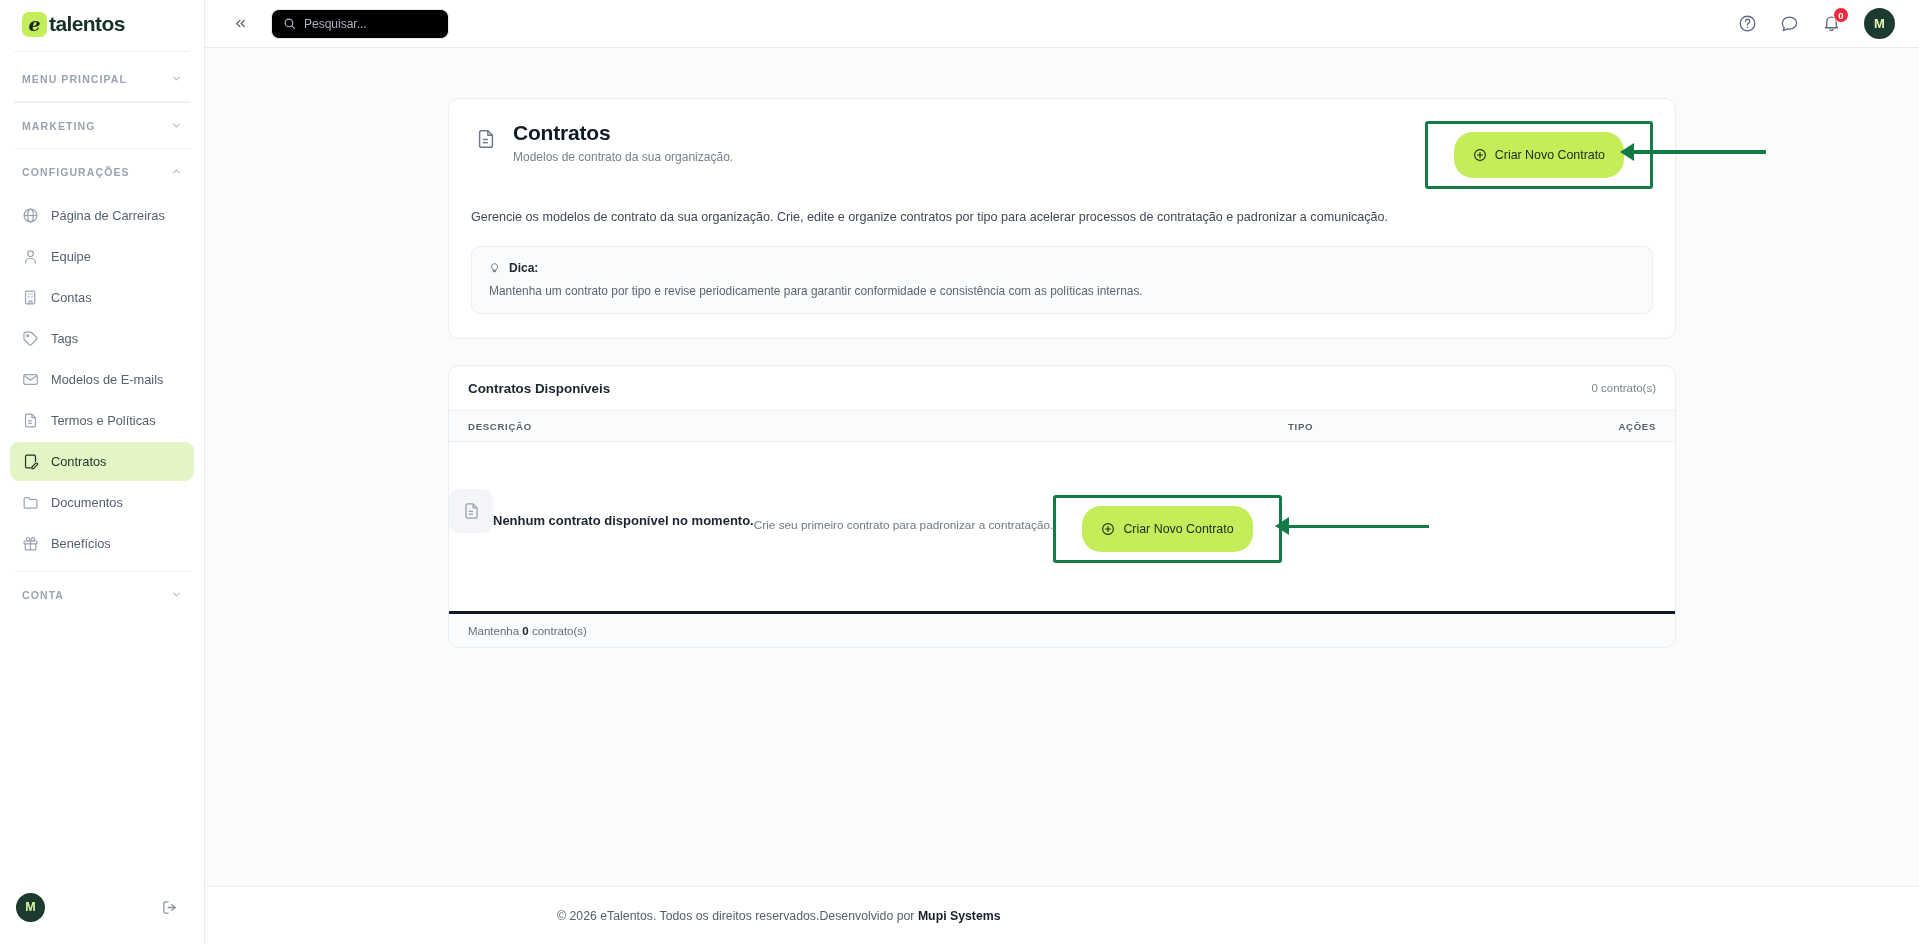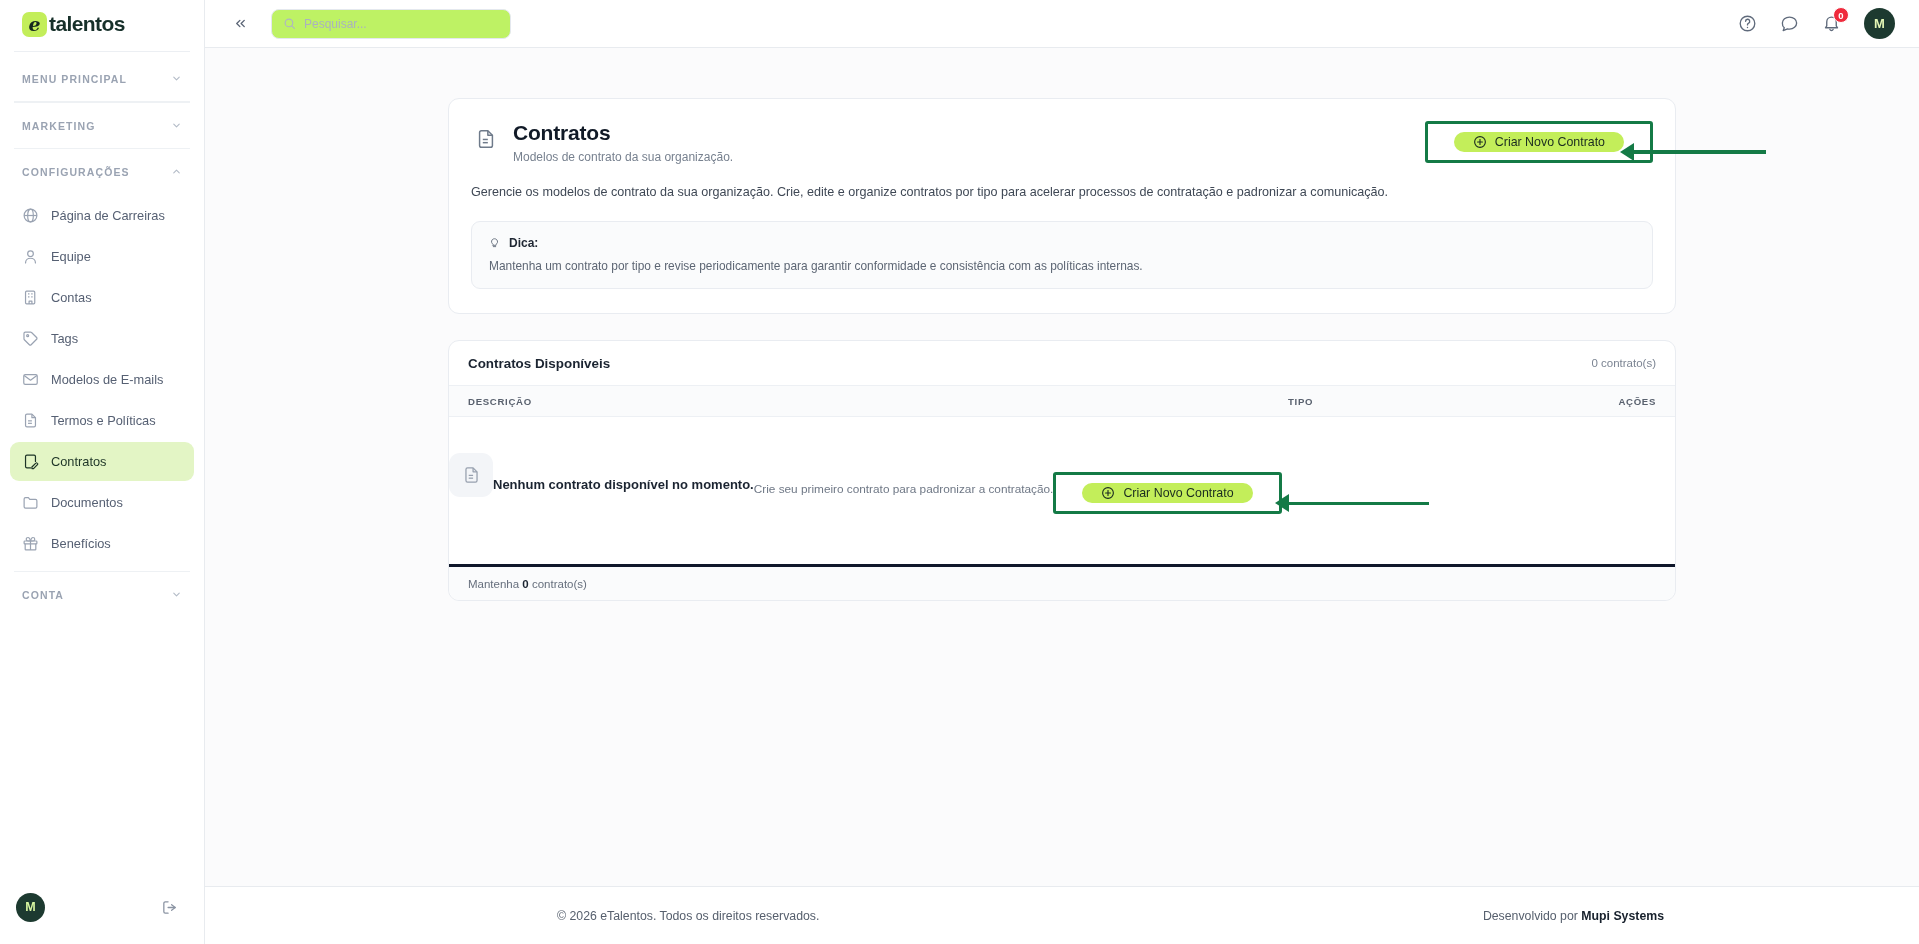--- a/index.html
+++ b/index.html
@@ -80,24 +80,24 @@
   .topbar {
     height: 48px; border-bottom: 1px solid #e8ebef;
     display: flex; align-items: center; padding: 0 24px 0 22px;
     background: #fff; flex: 0 0 48px;
   }
   .collapse-btn {
     width: 26px; height: 26px; display: flex; align-items: center; justify-content: center;
     color: #5b6576; cursor: pointer; font-size: 14px;
   }
   .search-box {
-    margin-left: 18px; width: 240px; height: 30px;
+    margin-left: 18px; width: 178px; height: 30px;
     border: 1px solid #e4e8ee; border-radius: 8px;
     display: flex; align-items: center; gap: 8px; padding: 0 11px;
-    background: #bef264;
+    background: #000000;
   }
   .search-ic { width: 13px; height: 13px; color: #aeb6c2; display:block; }
   .search-input {
     border: none; outline: none; font-size: 12px; color: #6b7382;
     background: transparent; width: 100%;
     font-family: "Liberation Sans", sans-serif;
   }
   .search-input::placeholder { color: #aab2bf; }
   .topbar-right { margin-left: auto; display: flex; align-items: center; gap: 23px; }
   .tb-ic { width: 19px; height: 19px; color: #5f6a7b; cursor: pointer; position: relative; display:block; }
@@ -131,21 +131,21 @@
   .hdr-card { padding: 22px 22px 24px 22px; }
   .hdr-row { display: flex; align-items: flex-start; }
   .hdr-doc-ic { width: 22px; height: 26px; color: #6e7a8a; margin: 5px 16px 0 4px; flex:0 0 22px; }
   .hdr-doc-ic svg { width: 22px; height: 26px; display: block; }
   .hdr-title { font-size: 21px; font-weight: 600; color: #111a27; letter-spacing: -0.2px; }
   .hdr-sub { font-size: 12px; color: #77818f; margin-top: 5px; }
   .hdr-desc { font-size: 12.6px; color: #3f4855; margin-top: 19px; line-height: 1.45; }
 
   .btn-primary {
     background: #c3ee5a; color: #1a2b20; border: none; border-radius: 19px;
-    height: 20px; padding: 0 19px; font-size: 12.4px; font-weight: 500;
+    height: 46px; padding: 0 19px; font-size: 12.4px; font-weight: 500;
     display: inline-flex; align-items: center; gap: 8px; cursor: pointer;
     font-family: "Liberation Sans", sans-serif; white-space: nowrap;
   }
   .plus-ic { width: 14px; height: 14px; display:block; }
 
   .hilite {
     border: 3px solid #147a46; background: #fff;
     padding: 8px 26px; border-radius: 3px; display: inline-flex;
   }
 
@@ -199,21 +199,21 @@
   .empty-sub { font-size: 11.8px; color: #6f7886; margin-top: 8px; }
   .empty-btn-row { margin-top: 17px; position: relative; display: flex; align-items: center; }
 
   .list-foot { height: 33px; display: flex; align-items: center; padding: 0 19px; background: #fafbfc;
                border-radius: 0 0 11px 11px; }
   .list-foot-txt { font-size: 11.5px; color: #666f7d; }
   .list-foot-txt b { color: #1b2431; font-weight: 700; }
 
   .footer {
     height: 58px; border-top: 1px solid #e8ebef; background: #fff;
-    display: flex; align-items: center; justify-content: space-between;
+    display: flex; align-items: center; 
     padding: 0 0 0 0; flex: 0 0 58px;
   }
   .footer-left { font-size: 12.3px; color: #57606e; margin-left: 352px; }
   .footer-right { font-size: 12.3px; color: #57606e; margin-right: 255px; }
   .footer-right b { color: #17202c; font-weight: 700; }
 </style>
 </head>
 <body>
 
 <div class="app">

